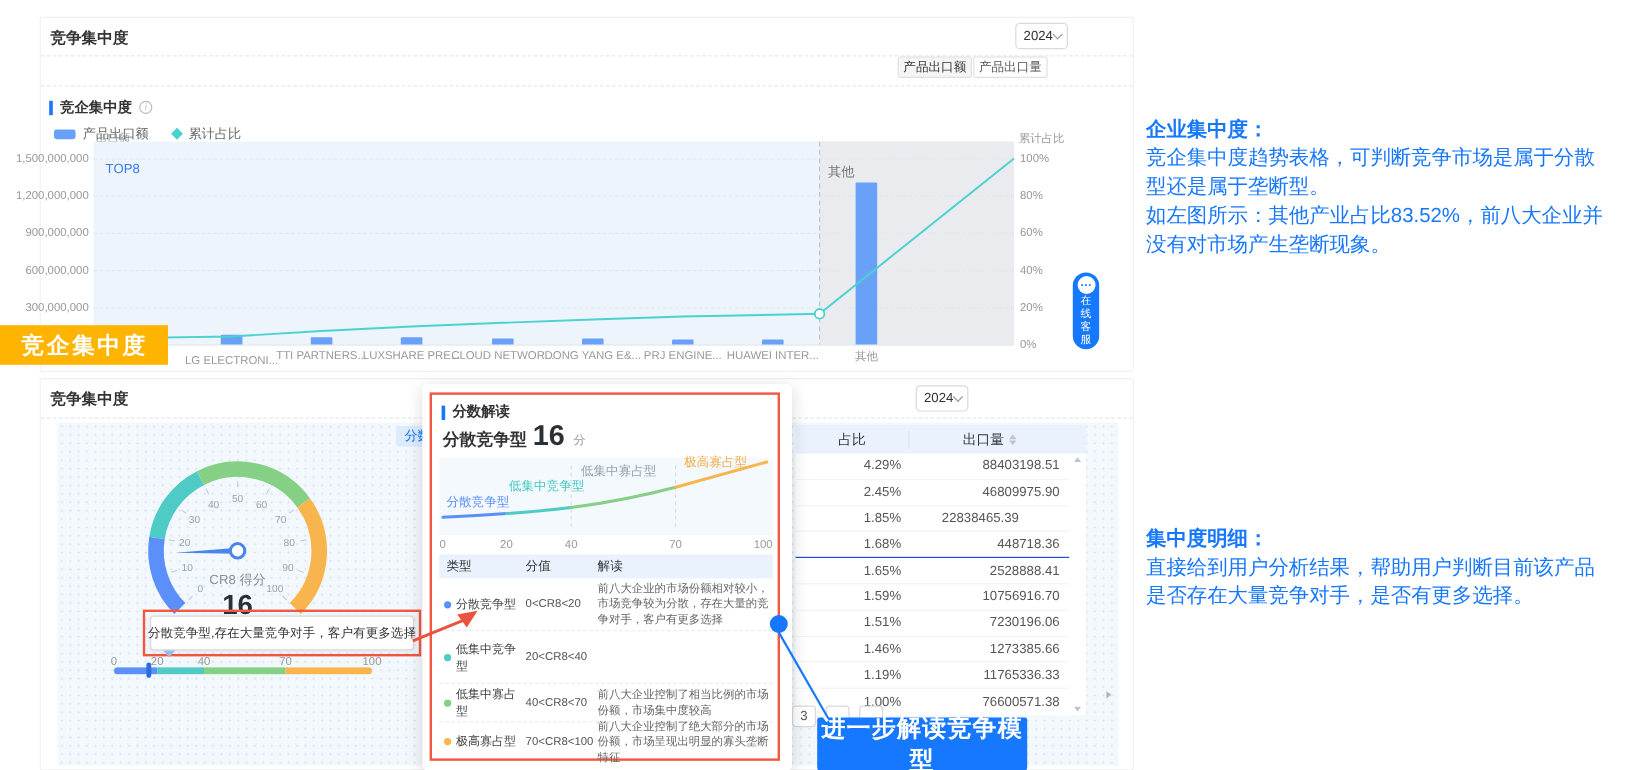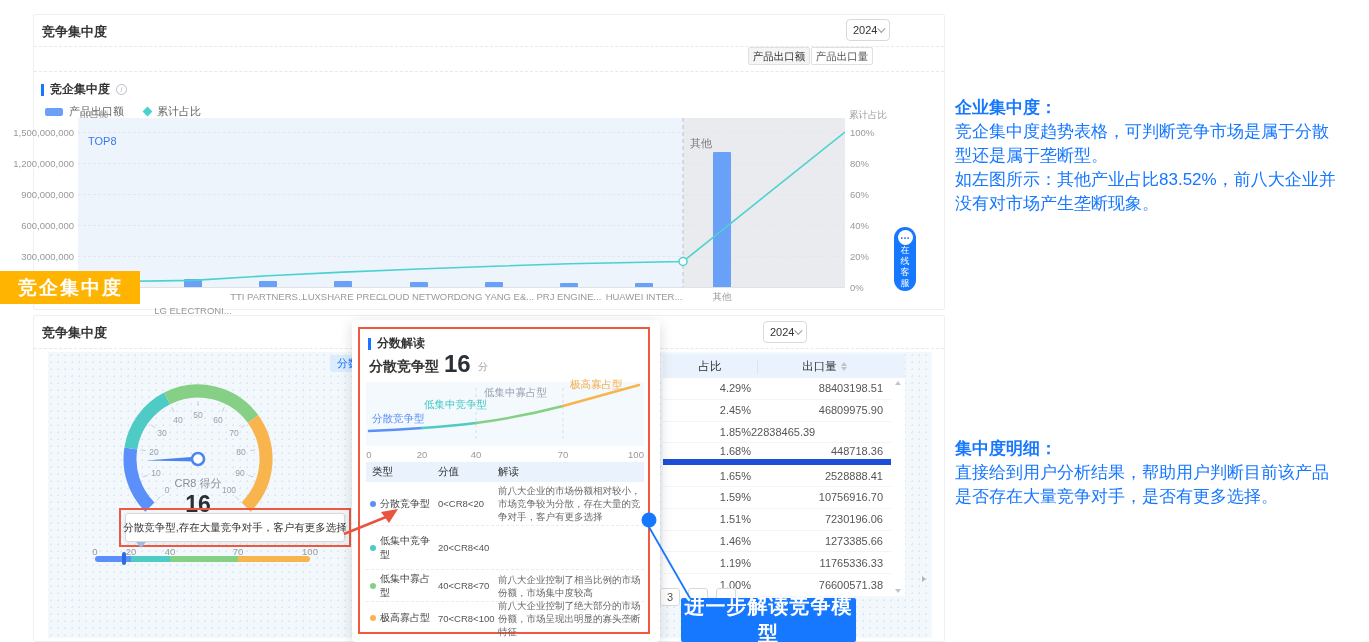--- a/index.html
+++ b/index.html
@@ -118,21 +118,21 @@
   <div class="bar" style="left:560px; top:283px; width:18px; height:4px;"></div>
   <div class="bar" style="left:635px; top:283px; width:18px; height:4px;"></div>
   <div class="bar" style="left:713px; top:152px; width:18px; height:135px;"></div>
 
   <svg class="abs" style="left:78px; top:118px;" width="767" height="169">
     <line x1="605" y1="0" x2="605" y2="169" stroke="#b9c3d2" stroke-width="1" stroke-dasharray="4,3"></line>
     <polyline points="7,164 115,162.4 190,157.8 265,154.1 341,151 416,148.2 491,145.8 605,143.5 767,14" fill="none" stroke="#49d2cf" stroke-width="1.6"></polyline>
     <circle cx="605" cy="143.5" r="4" fill="#fff" stroke="#49d2cf" stroke-width="1.5"></circle>
   </svg>
 
-  <div class="cat-label" style="left:148px; top:305px;">LG ELECTRONI...</div>
+  <div class="cat-label" style="left:148px; top:295px;">LG ELECTRONI...</div>
   <div class="cat-label" style="left:223px; top:291px;">TTI PARTNERS...</div>
   <div class="cat-label" style="left:298px; top:291px;">LUXSHARE PRE...</div>
   <div class="cat-label" style="left:374px; top:291px;">CLOUD NETWOR...</div>
   <div class="cat-label" style="left:449px; top:291px;">DONG YANG E&amp;...</div>
   <div class="cat-label" style="left:524px; top:291px;">PRJ ENGINE...</div>
   <div class="cat-label" style="left:599px; top:291px;">HUAWEI INTER...</div>
   <div class="cat-label" style="left:677px; top:291px;">其他</div>
 
   <div class="tag" style="left:0; top:271px; width:140px; height:33px;">竞企集中度</div>
 
@@ -239,23 +239,23 @@
         <div style="display:flex; height:21.8px; align-items:center; border-bottom:1px solid #f2f4f7;">
             <div class="dtable-cell" style="width:88px; text-align:right;">4.29%</div>
             <div class="dtable-cell" style="flex:1; text-align:right; padding-right:8px;">88403198.51</div>
           </div>
         <div style="display:flex; height:21.8px; align-items:center; border-bottom:1px solid #f2f4f7;">
             <div class="dtable-cell" style="width:88px; text-align:right;">2.45%</div>
             <div class="dtable-cell" style="flex:1; text-align:right; padding-right:8px;">46809975.90</div>
           </div>
         <div style="display:flex; height:21.8px; align-items:center; border-bottom:1px solid #f2f4f7;">
             <div class="dtable-cell" style="width:88px; text-align:right;">1.85%</div>
-            <div class="dtable-cell" style="flex:1; text-align:left; padding-right:8px;">22838465.39</div>
-          </div>
-        <div style="display:flex; height:21.8px; align-items:center; border-bottom:6px solid #1d4ed8;">
+            <div class="dtable-cell" style="flex:1; text-align:center; padding-right:8px;">22838465.39</div>
+          </div>
+        <div style="display:flex; height:21.8px; align-items:center; border-bottom:1px solid #1d4ed8;">
             <div class="dtable-cell" style="width:88px; text-align:right;">1.68%</div>
             <div class="dtable-cell" style="flex:1; text-align:right; padding-right:8px;">448718.36</div>
           </div>
         <div style="display:flex; height:21.8px; align-items:center; border-bottom:1px solid #f2f4f7;">
             <div class="dtable-cell" style="width:88px; text-align:right;">1.65%</div>
             <div class="dtable-cell" style="flex:1; text-align:right; padding-right:8px;">2528888.41</div>
           </div>
         <div style="display:flex; height:21.8px; align-items:center; border-bottom:1px solid #f2f4f7;">
             <div class="dtable-cell" style="width:88px; text-align:right;">1.59%</div>
             <div class="dtable-cell" style="flex:1; text-align:right; padding-right:8px;">10756916.70</div>

